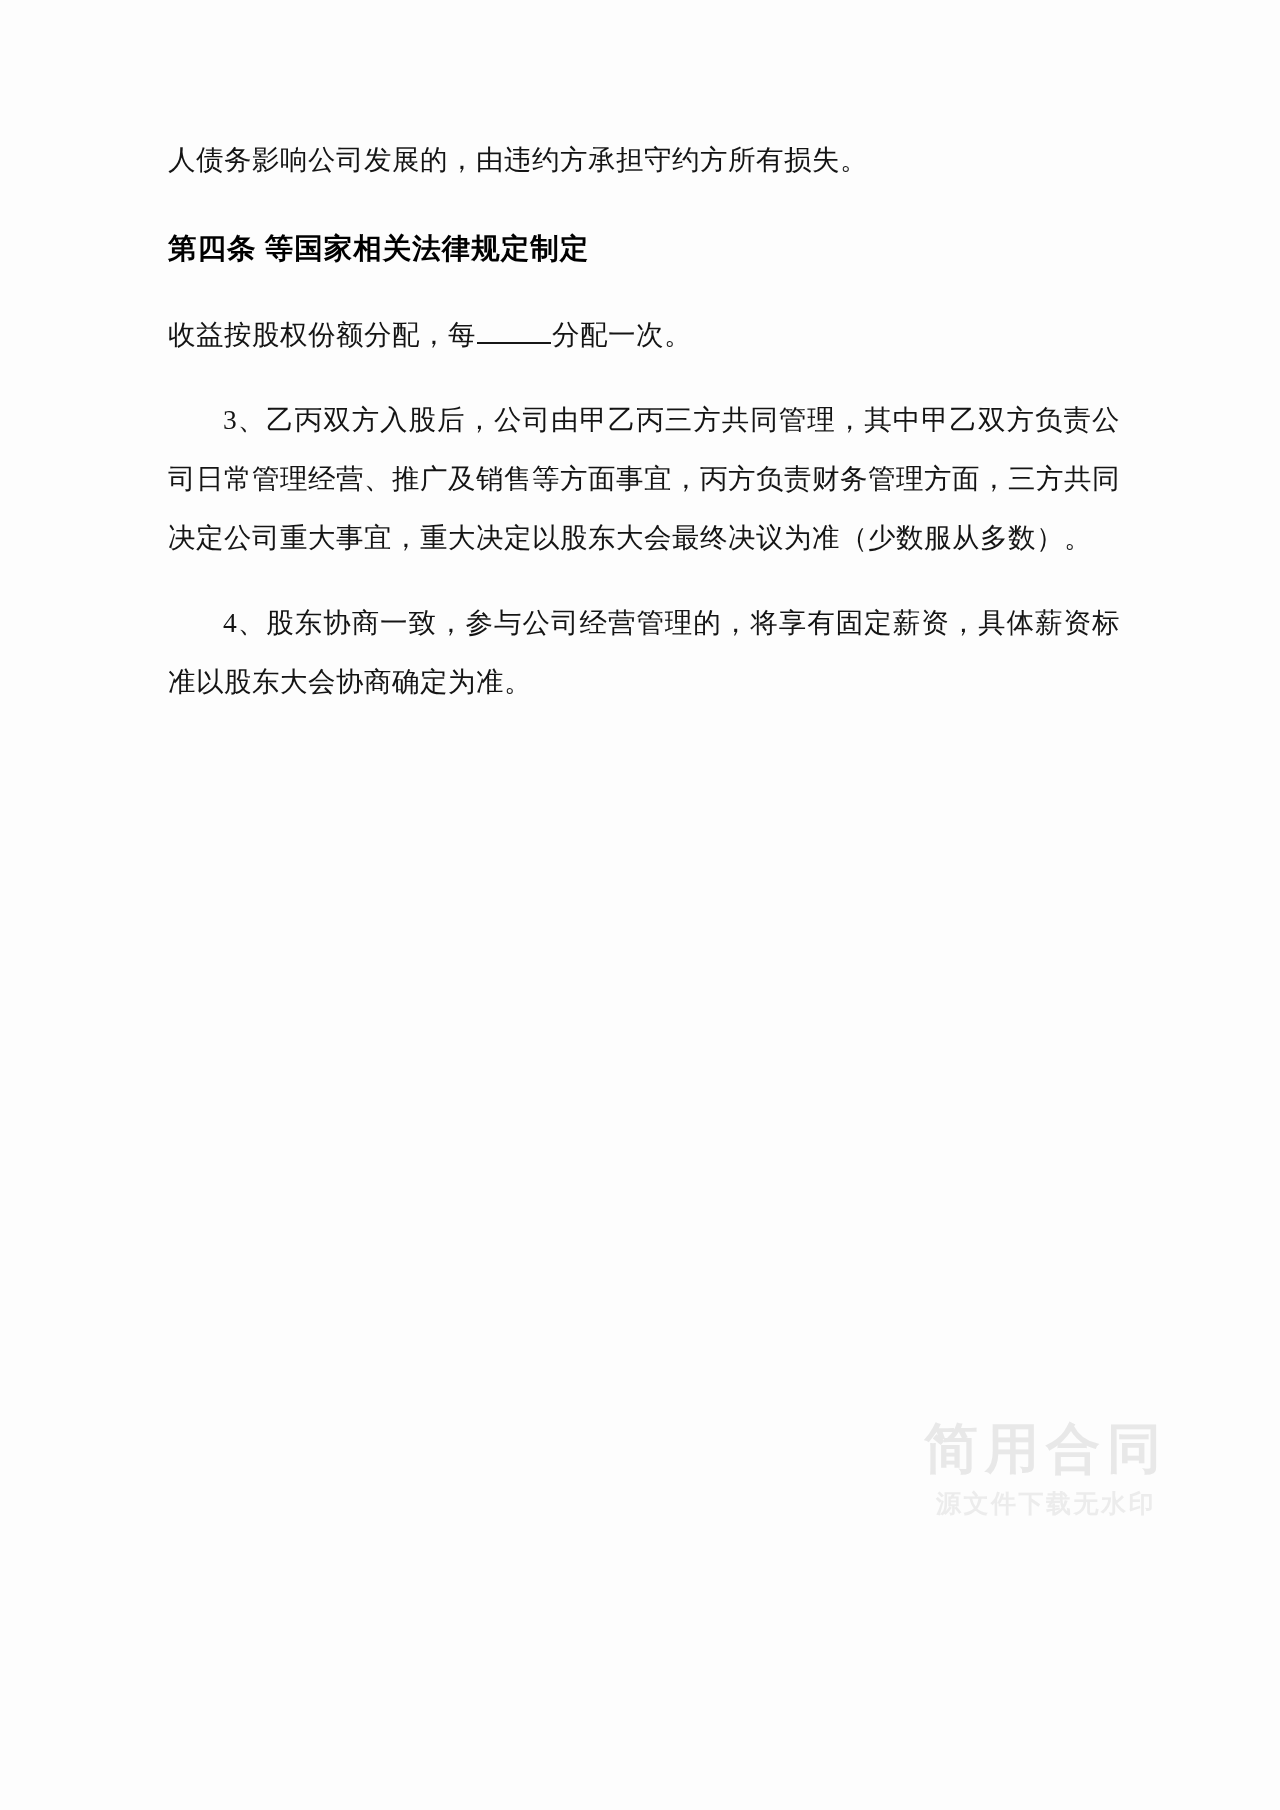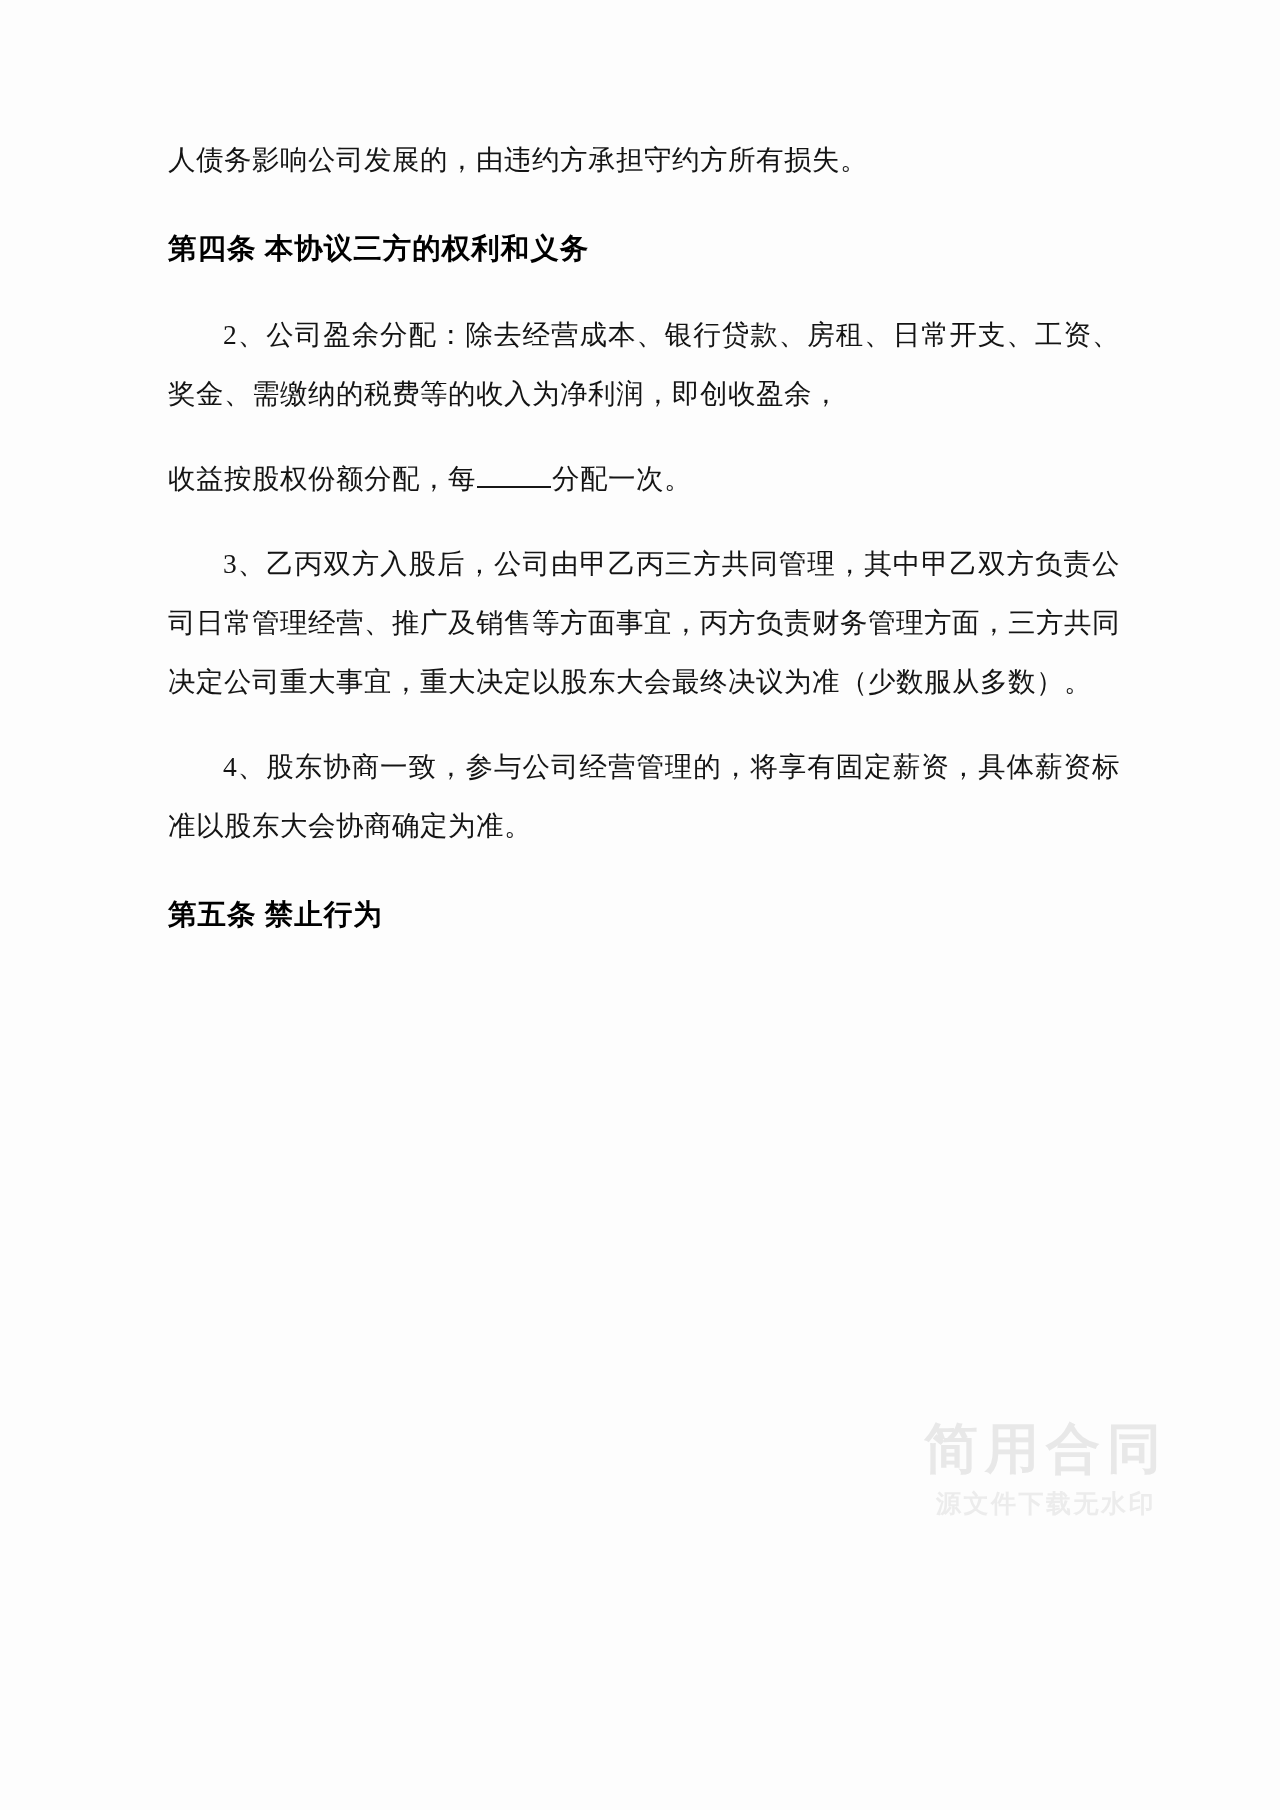--- a/index.html
+++ b/index.html
@@ -99,34 +99,32 @@
 </head>
 <body>
 
 <div class="page">
 
   <div class="doc-body">
 
     <p class="para noindent">人债务影响公司发展的，由违约方承担守约方所有损失。</p>
 
 
-    <h2 class="heading">第四条 本协议三方的权利和义务</h2>
+    <h2 class="heading">第四条 等国家相关法律规定制定</h2>
 
 
-    <p class="para">2、公司盈余分配：除去经营成本、银行贷款、房租、日常开支、工资、奖金、需缴纳的税费等的收入为净利润，即创收盈余，</p>
 
     <p class="para noindent">
       <span>收益按股权份额分配，每</span><span class="blank-fill"></span><span>分配一次。</span>
     </p>
 
     <p class="para">3、乙丙双方入股后，公司由甲乙丙三方共同管理，其中甲乙双方负责公司日常管理经营、推广及销售等方面事宜，丙方负责财务管理方面，三方共同决定公司重大事宜，重大决定以股东大会最终决议为准（少数服从多数）。</p>
 
     <p class="para">4、股东协商一致，参与公司经营管理的，将享有固定薪资，具体薪资标准以股东大会协商确定为准。</p>
 
-    <h2 class="heading">第五条 禁止行为</h2>
 
 
 
   </div>
 
   <div class="watermark">
     <div class="watermark-main">简用合同</div>
     <div class="watermark-sub">源文件下载无水印</div>
   </div>
 

